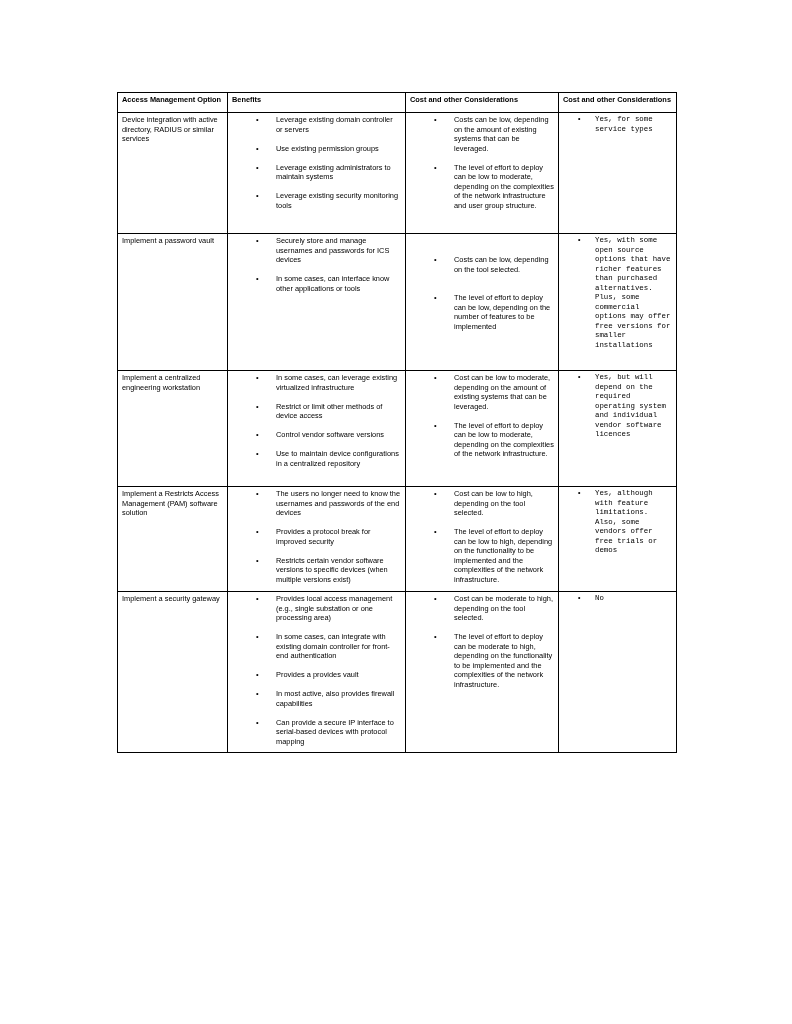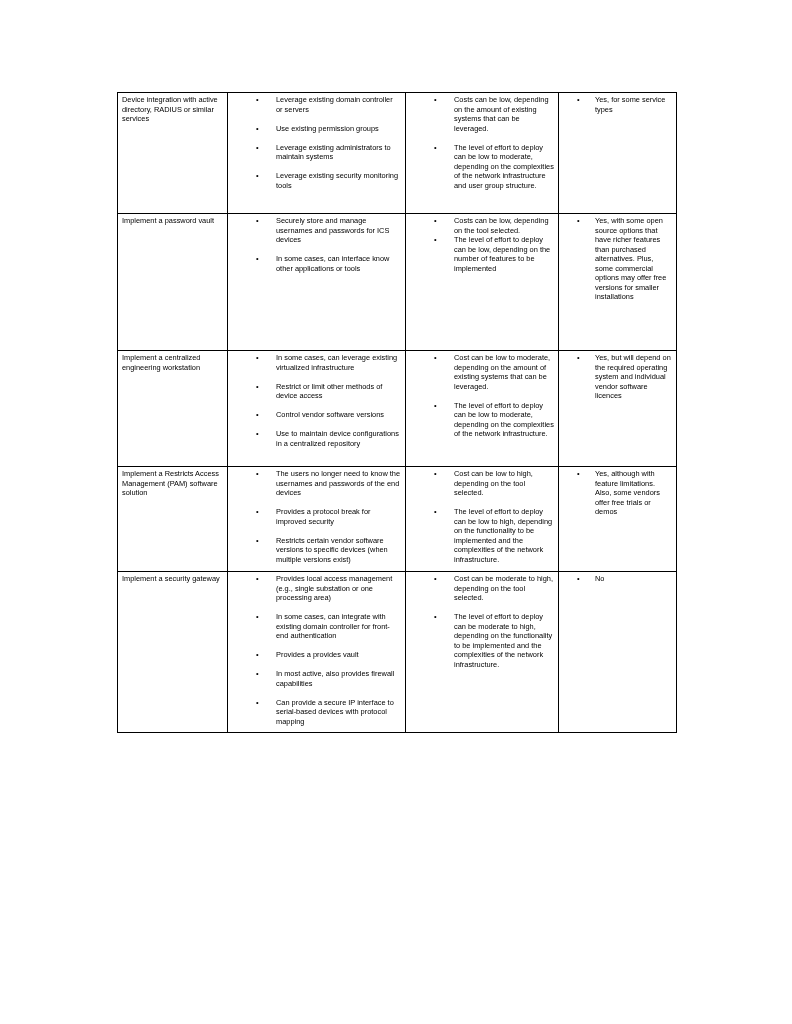--- a/index.html
+++ b/index.html
@@ -58,48 +58,54 @@
     margin: 0;
     padding: 0;
     list-style: none;
   }
   ul.bullets li {
     position: relative;
   }
   
   ul.bullets li { margin-bottom: 9.5px; }
   ul.bullets li:last-child { margin-bottom: 0; }
-  ul.bullets.tight li { margin-bottom: 0; }
+  ul.bullets.tight li { margin-bottom: 0; margin-top: 19px; }
 
   
   td.colB ul.bullets li, td.colC ul.bullets li { padding-left: 44px; }
   td.colB ul.bullets li::before, td.colC ul.bullets li::before {
     content: "\2022";
     position: absolute;
     left: 24px;
   }
-  td.colD ul.bullets li { padding-left: 32px; }
+  td.colD ul.bullets li { padding-left: 32px; font-family: Liberation Mono, monospace; }
   td.colD ul.bullets li::before {
     content: "\2022";
     position: absolute;
     left: 14px;
   }
 </style>
 </head>
 <body>
 
 <div class="page">
   <table class="amt">
     <colgroup>
       <col class="c1">
         <col class="c2">
         <col class="c3">
         <col class="c4">
     </colgroup>
     <tbody>
+      <tr>
+        <th>Access Management Option</th>
+        <th>Benefits</th>
+        <th>Cost and other Considerations</th>
+        <th>Cost and other Considerations</th>
+      </tr>
 
       <tr class="r1">
         <td class="option">Device integration with active directory, RADIUS or similar services</td>
         <td class="colB">
           <ul class="bullets">
               <li>Leverage existing domain controller or servers</li>
               <li>Use existing permission groups</li>
               <li>Leverage existing administrators to maintain systems</li>
               <li>Leverage existing security monitoring tools</li>
             </ul>

